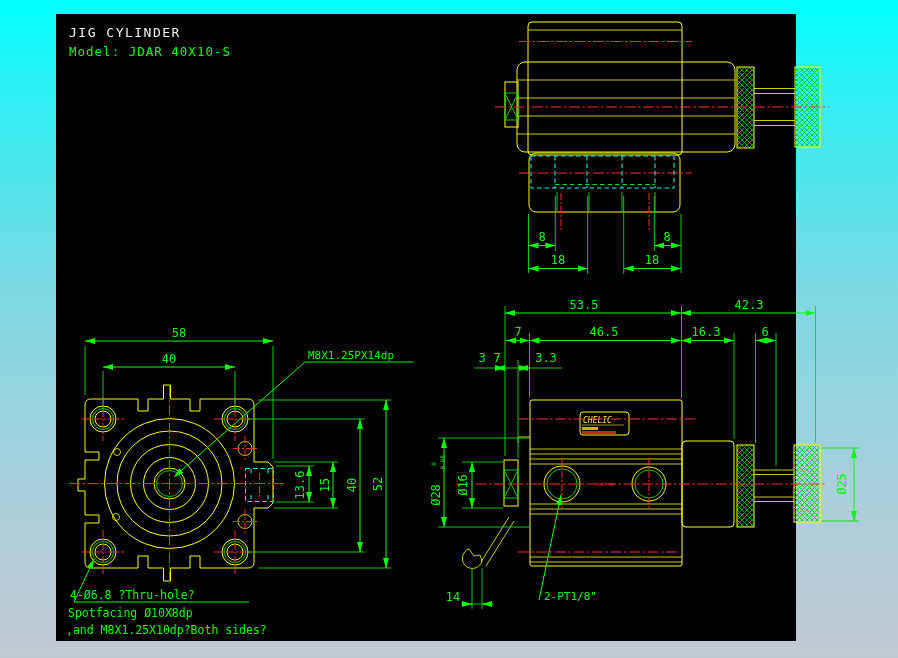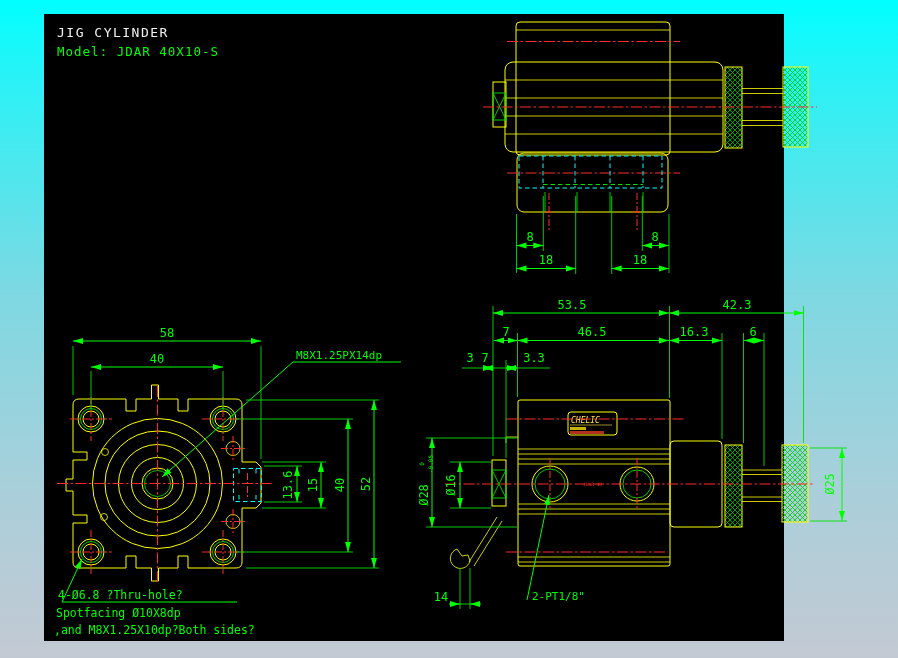--- a/index.html
+++ b/index.html
@@ -2,21 +2,21 @@
 <html><head>
 <meta charset="utf-8">
 <style>
   html,body{margin:0;padding:0;}
   body{
     width:898px;height:658px;overflow:hidden;
     background:linear-gradient(180deg,#00ffff 0%,#2af2f6 12%,#7fd8e2 45%,#aacfda 75%,#c3c9d3 100%);
     font-family:"DejaVu Sans Mono", monospace;
   }
   .canvas{
-    position:absolute;left:44px;top:14px;width:740px;height:627px;
+    position:absolute;left:56px;top:14px;width:740px;height:627px;
     background:#000;
   }
   svg text{font-family:"DejaVu Sans Mono", monospace;}
   .ttl{fill:#f2f2f2;font-size:13px;letter-spacing:1.5px;}
   .ttl2{fill:#00ff00;font-size:12.5px;letter-spacing:1px;}
   .dt{fill:#00ff00;font-size:12px;}
   .dts{fill:#00ff00;font-size:11px;}
   .note{fill:#00ff00;font-size:11.5px;}
   .y{stroke:#ffff00;fill:none;stroke-width:1;}
   .yt{stroke:#ffff00;fill:none;stroke-width:0.8;}

